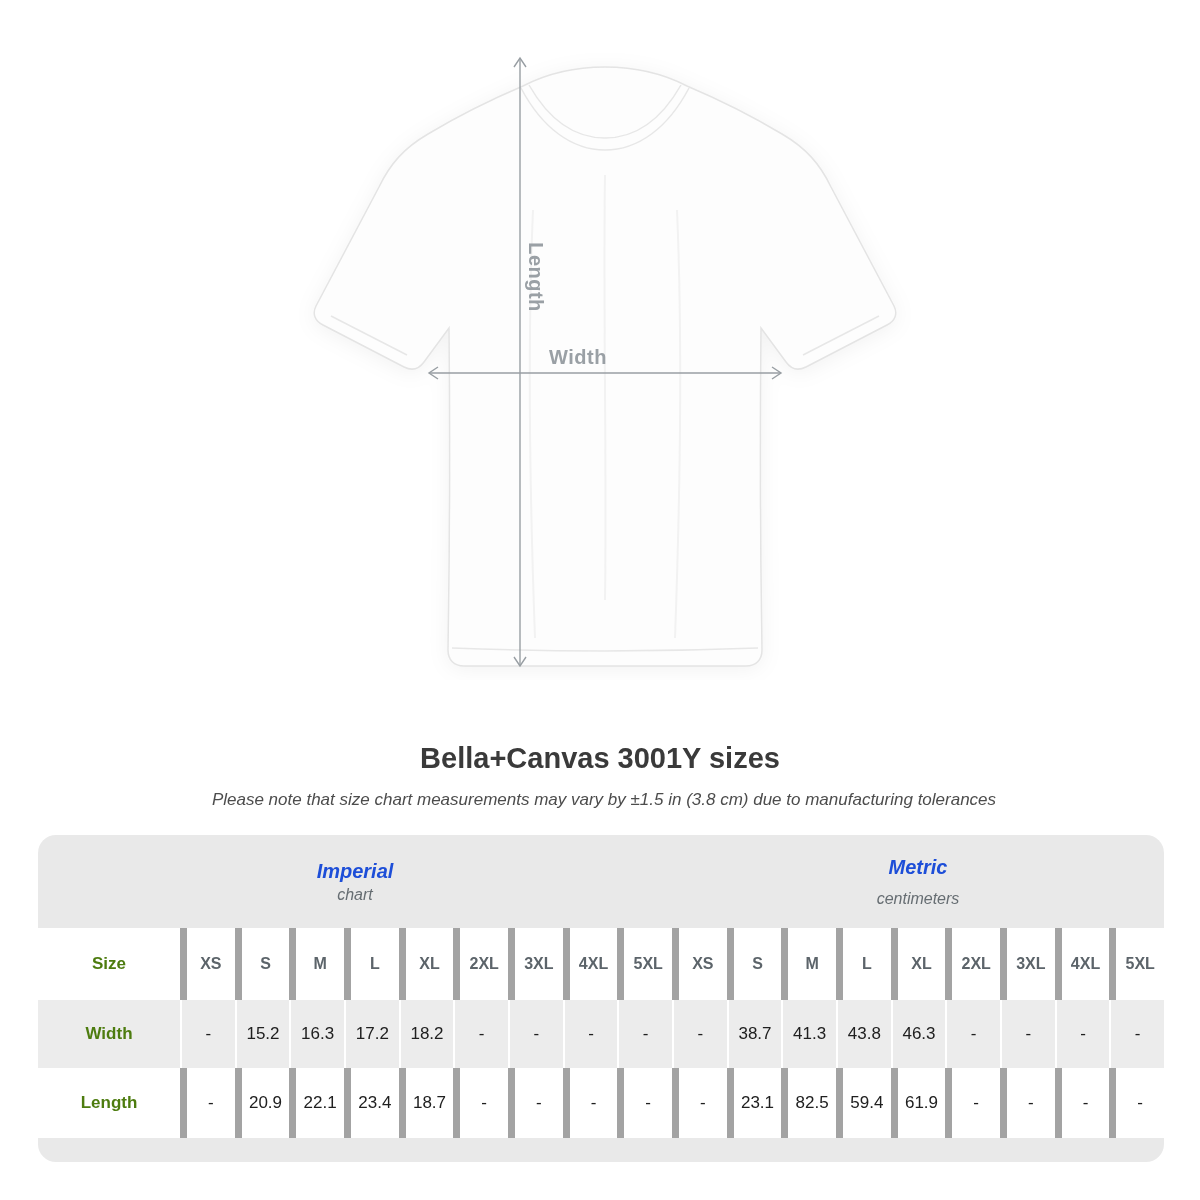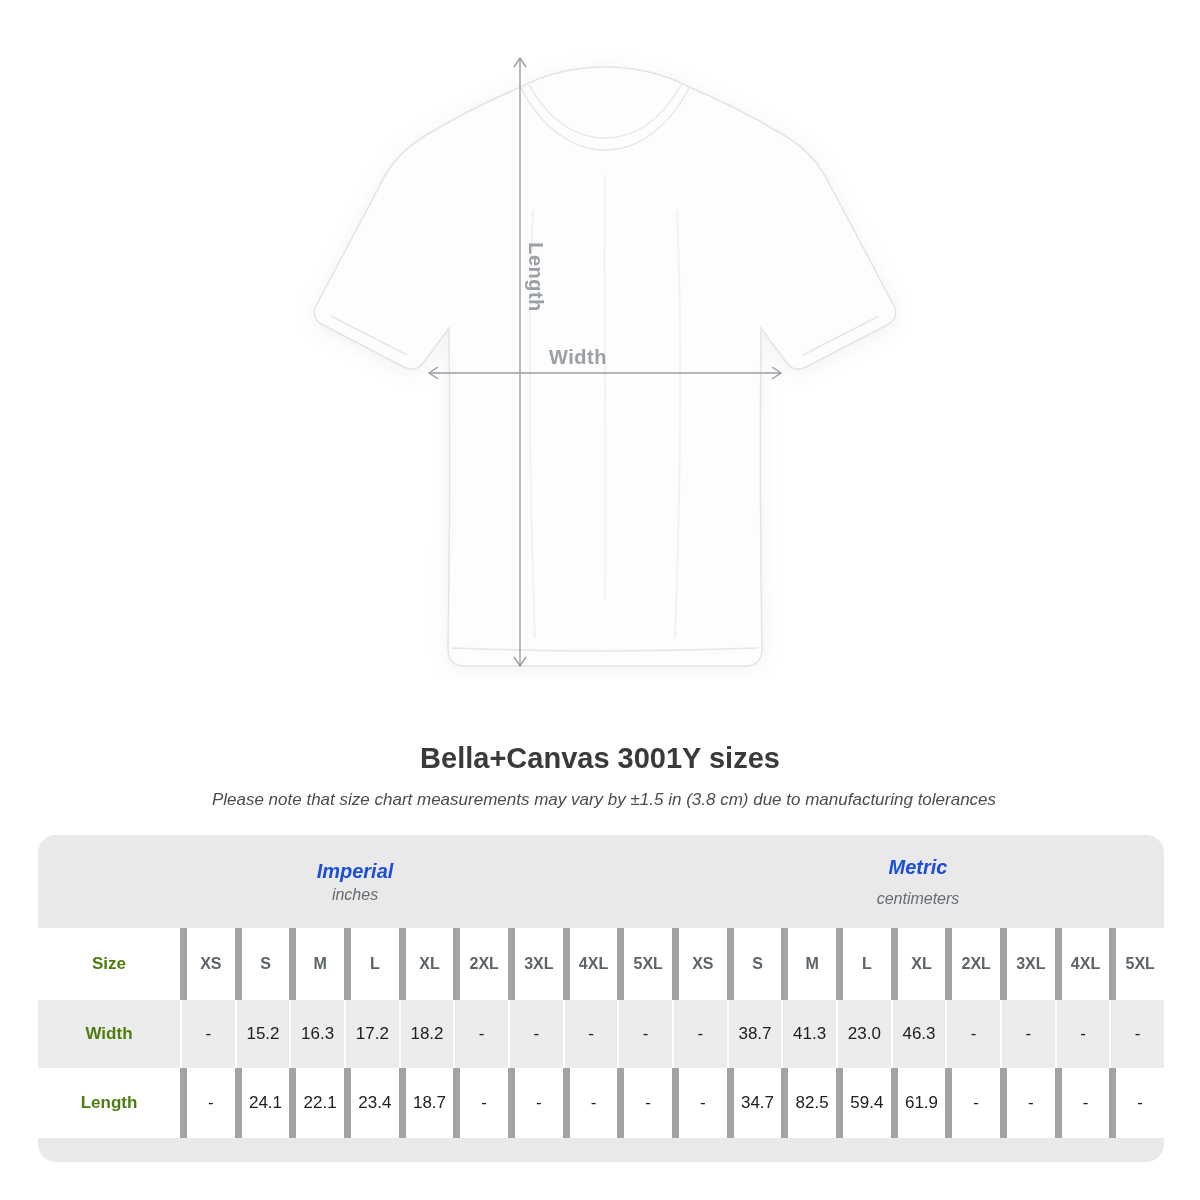--- a/index.html
+++ b/index.html
@@ -110,21 +110,21 @@
     </svg>
   </div>
 
   <h1 class="page-title">Bella+Canvas 3001Y sizes</h1>
   <p class="page-subtitle">Please note that size chart measurements may vary by ±1.5 in (3.8 cm) due to manufacturing tolerances</p>
 
   <div class="size-table">
     <div class="band-top">
       <div class="band-half imperial">
         <div class="band-name">Imperial</div>
-        <div class="band-unit">inches</div>
+        <div class="band-unit">chart</div>
       </div>
       <div class="band-half metric">
         <div class="band-name">Metric</div>
         <div class="band-unit">centimeters</div>
       </div>
     </div>
     <div id="size-grid">
         <div class="trow row-size">
           <div class="c rowlab">Size</div>
           <div class="c hd">XS</div>
@@ -153,40 +153,40 @@
           <div class="c val">16.3</div>
           <div class="c val">17.2</div>
           <div class="c val">18.2</div>
           <div class="c val">-</div>
           <div class="c val">-</div>
           <div class="c val">-</div>
           <div class="c val">-</div>
           <div class="c val">-</div>
           <div class="c val">38.7</div>
           <div class="c val">41.3</div>
-          <div class="c val">23.0</div>
+          <div class="c val">43.8</div>
           <div class="c val">46.3</div>
           <div class="c val">-</div>
           <div class="c val">-</div>
           <div class="c val">-</div>
           <div class="c val">-</div>
         </div>
         <div class="trow row-length">
           <div class="c rowlab">Length</div>
           <div class="c val">-</div>
-          <div class="c val">24.1</div>
+          <div class="c val">20.9</div>
           <div class="c val">22.1</div>
           <div class="c val">23.4</div>
           <div class="c val">18.7</div>
           <div class="c val">-</div>
           <div class="c val">-</div>
           <div class="c val">-</div>
           <div class="c val">-</div>
           <div class="c val">-</div>
-          <div class="c val">34.7</div>
+          <div class="c val">23.1</div>
           <div class="c val">82.5</div>
           <div class="c val">59.4</div>
           <div class="c val">61.9</div>
           <div class="c val">-</div>
           <div class="c val">-</div>
           <div class="c val">-</div>
           <div class="c val">-</div>
         </div>
       </div>
     <div class="band-bottom"></div>

